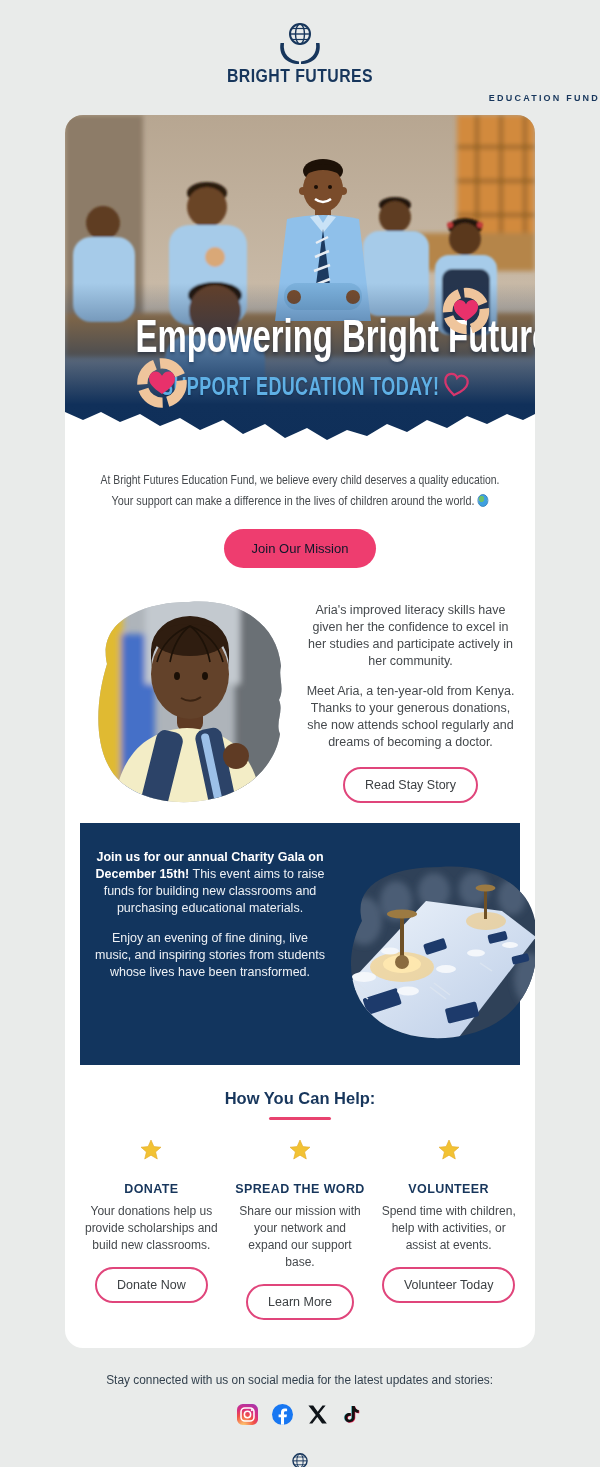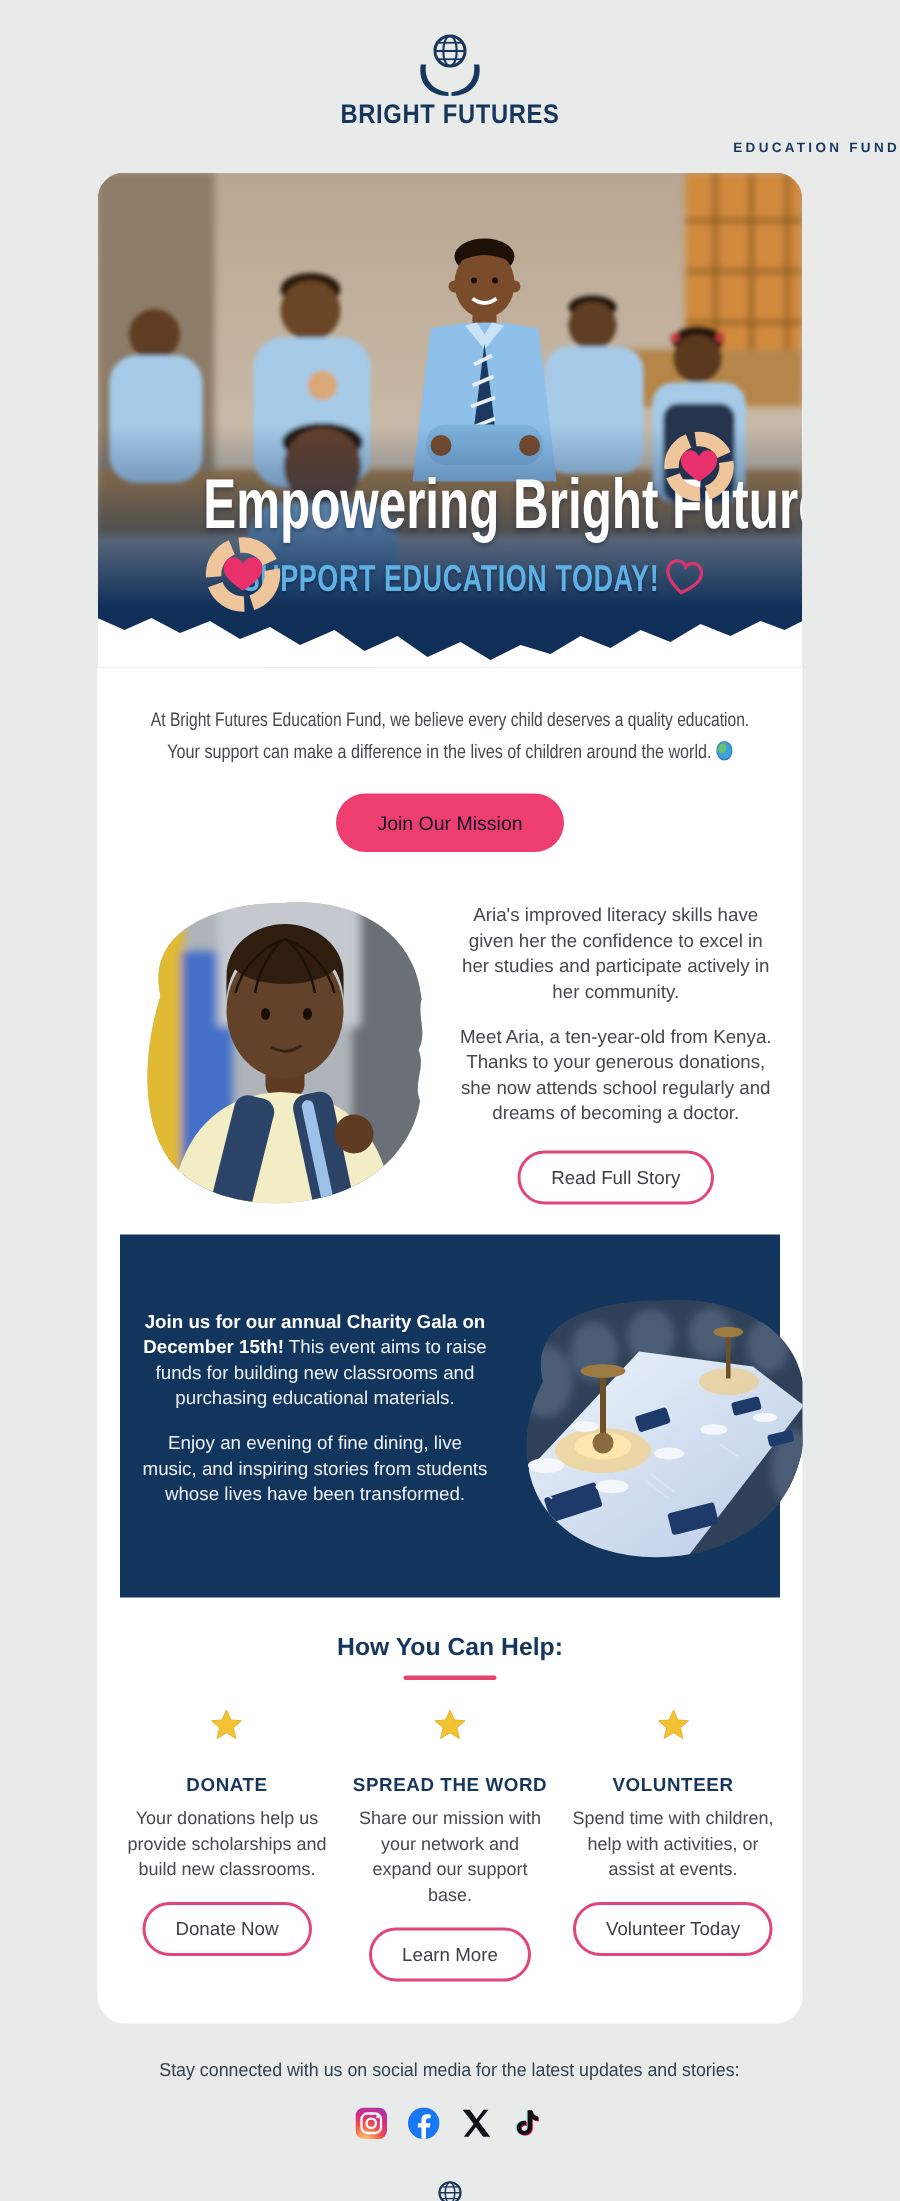--- a/index.html
+++ b/index.html
@@ -70,21 +70,21 @@
     padding:9px 20px; border-radius:20px;
   }
   
   .story { display:flex; align-items:flex-start; padding:26px 14px 0 20px; }
   .story-img { width:205px; height:215px; flex:0 0 auto; }
   .story-text { flex:1; padding:8px 4px 0 14px; text-align:center; color:#45494d; font-size:12.5px; line-height:17px; }
   .story-text p + p { margin-top:13px; }
   .story-cta-row { margin-top:16px; text-align:center; }
   
   .gala { margin:14px 15px 0; background:#12355e; padding:26px 14px 20px; display:flex; }
-  .gala-text { width:232px; flex:0 0 auto; color:#eef1f5; font-size:12.5px; line-height:17px; text-align:center;margin-top:24px; }
+  .gala-text { width:232px; flex:0 0 auto; color:#eef1f5; font-size:12.5px; line-height:17px; text-align:center; }
   .gala-text p + p { margin-top:13px; }
   .gala-text strong { color:#ffffff; }
   .gala-cta-row { margin-top:16px; text-align:center; }
   .btn-outline-dark {
     display:inline-block; border:2px solid #e0457b; cursor:pointer;
     background:transparent; color:#f2f4f7; font-size:12.5px;
     font-family:"Liberation Sans",sans-serif;
     padding:9px 22px; border-radius:20px;
   }
   .gala-img { width:212px; height:186px; margin:10px 0 0 8px; flex:0 0 auto; }
@@ -272,21 +272,21 @@
         <ellipse cx="92" cy="82" rx="3" ry="4" fill="#1a0f06"></ellipse>
           <ellipse cx="120" cy="82" rx="3" ry="4" fill="#1a0f06"></ellipse>
         <path d="M96 104 Q106 110 116 103" stroke="#3a2312" stroke-width="2" fill="none"></path>
         <circle cx="151" cy="162" r="13" fill="#5f3b24"></circle>
       </g>
     </svg>
     <div class="story-text">
       <p>Aria's improved literacy skills have given her the confidence to excel in her studies and participate actively in her community.</p>
       <p>Meet Aria, a ten-year-old from Kenya. Thanks to your generous donations, she now attends school regularly and dreams of becoming a doctor.</p>
       <div class="story-cta-row">
-        <button class="btn-outline">Read Full Story</button>
+        <button class="btn-outline">Read Stay Story</button>
       </div>
     </div>
   </div>
 
   <div class="gala">
     <div class="gala-text">
       <p><strong>Join us for our annual Charity Gala on December 15th!</strong><span> This event aims to raise funds for building new classrooms and purchasing educational materials.</span></p>
       <p>Enjoy an evening of fine dining, live music, and inspiring stories from students whose lives have been transformed.</p>
     </div>
     <svg class="gala-img" viewBox="0 0 212 186">

